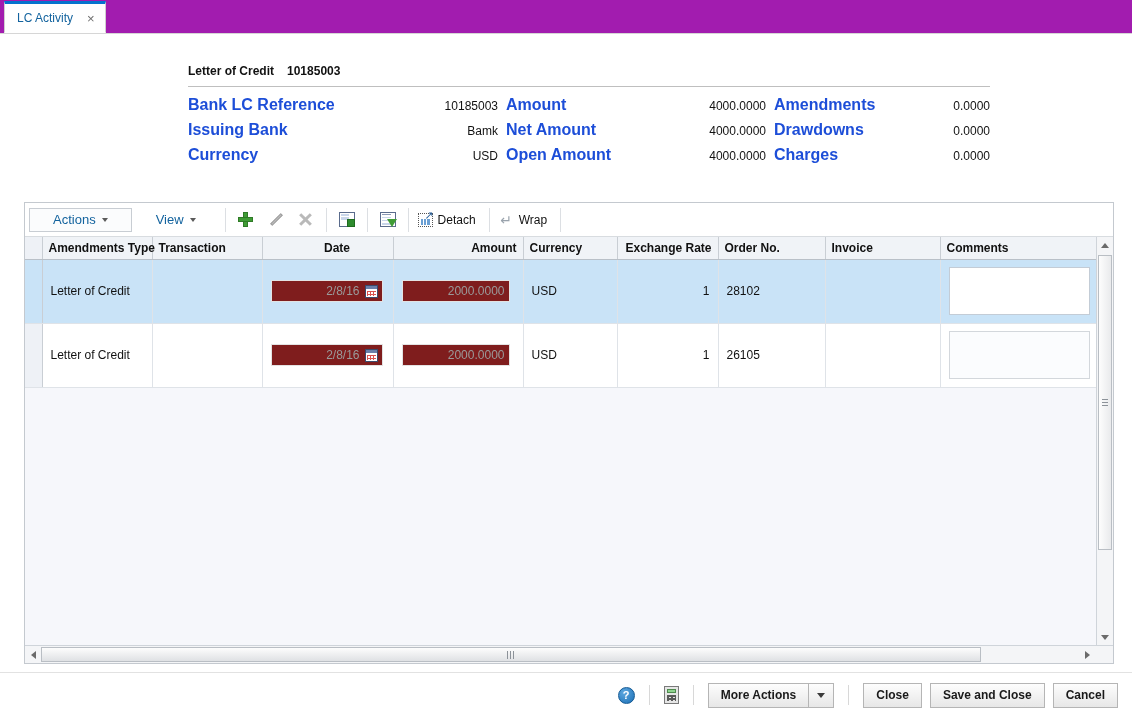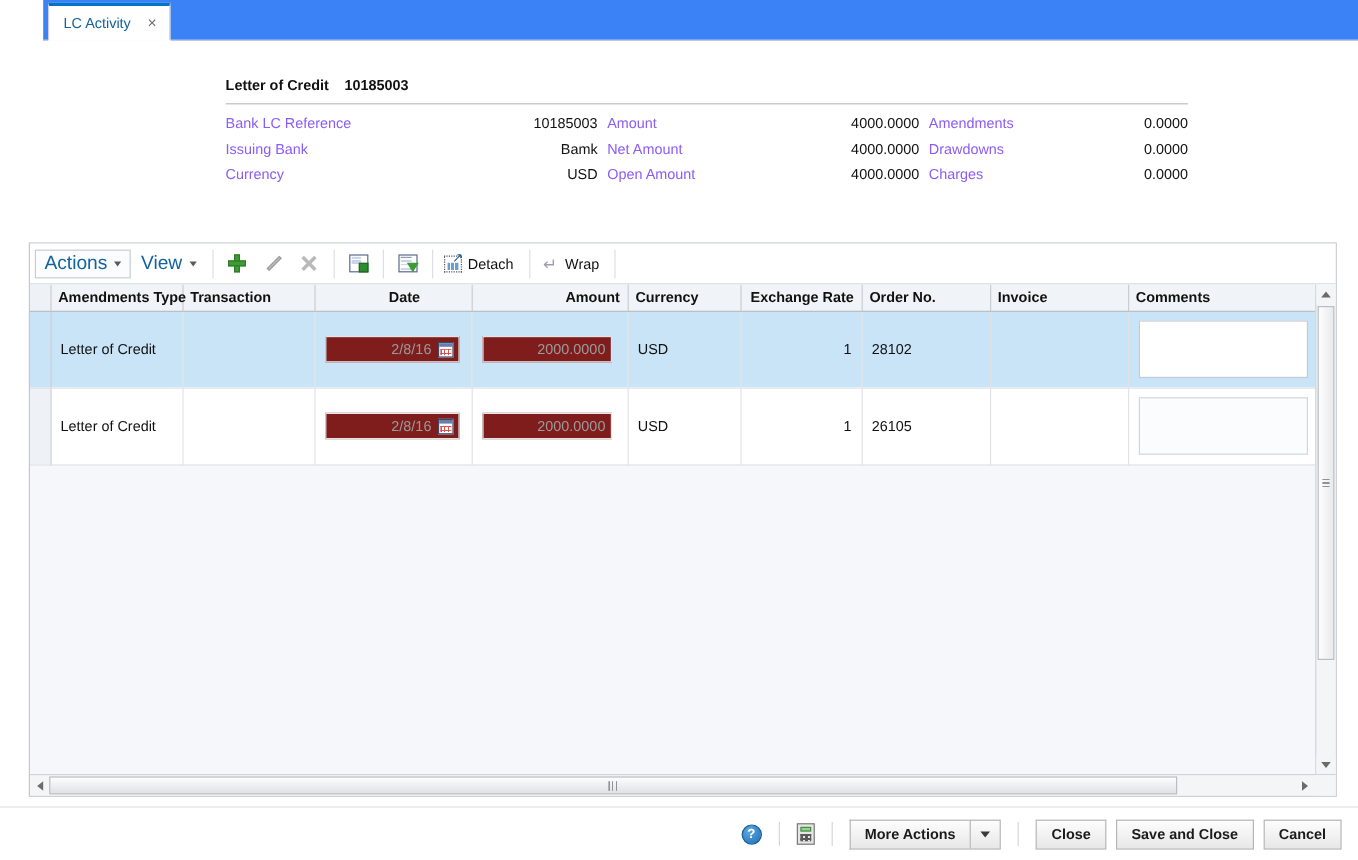--- a/index.html
+++ b/index.html
@@ -13,26 +13,25 @@
     font-family: "Liberation Sans", sans-serif;
     font-size: 12px;
     color: #1a1a1a;
     overflow: hidden;
     position: relative;
   }
 
   
   .tabbar {
     height: 33px;
-    background: #3b82f6;
+    background: #a21caf;
     border-bottom: 1px solid #d6d6d6;
     display: flex;
-    align-items: center;
+    align-items: flex-start;
     position: relative;
-    margin-left: 36px;
   }
   .tab {
     height: 32px;
     min-width: 88px;
     margin-left: 4px;
     padding: 0 10px 0 12px;
     background: #ffffff;
     border: 1px solid #d0d0d0;
     border-bottom: 1px solid #ffffff;
     border-top: 3px solid #0572ce;
@@ -81,23 +80,23 @@
     color: #111;
   }
   .summary-grid {
     margin-top: 9px;
     display: grid;
     grid-template-columns: 200px 110px 8px 140px 120px 8px 120px 96px;
     row-gap: 7px;
     align-items: baseline;
   }
   .sg-label {
-    font-weight: normal;
-    font-size: 12px;
-    color: #8b5cf6;
+    font-weight: bold;
+    font-size: 16px;
+    color: #1d4ed8;
   }
   .sg-value {
     text-align: right;
     font-size: 12px;
     color: #111;
   }
 
   
   .panel {
     position: absolute;
@@ -115,25 +114,25 @@
     height: 34px;
     background: #ffffff;
     border-bottom: 1px solid #d8dce0;
     display: flex;
     align-items: center;
     padding-left: 4px;
     box-sizing: border-box;
   }
   .menubtn {
     height: 24px;
-    padding: 0 7px;
+    padding: 0 23px;
     display: flex;
     align-items: center;
     gap: 6px;
-    font-size: 16px;
+    font-size: 13px;
     color: #13639e;
     border: 1px solid transparent;
     box-sizing: border-box;
     cursor: pointer;
   }
   .menubtn.framed {
     border: 1px solid #c8cdd3;
     background: #fbfcfd;
   }
   .menubtn .caret {

